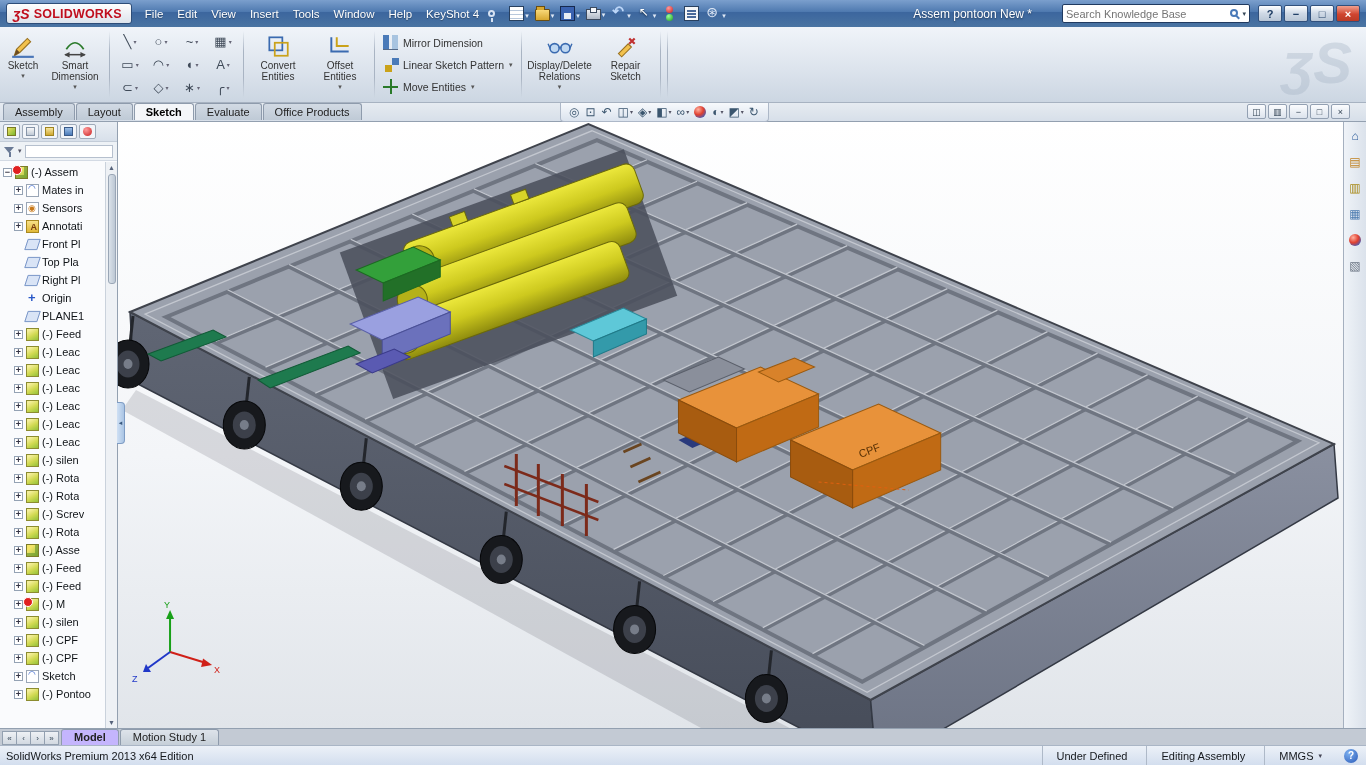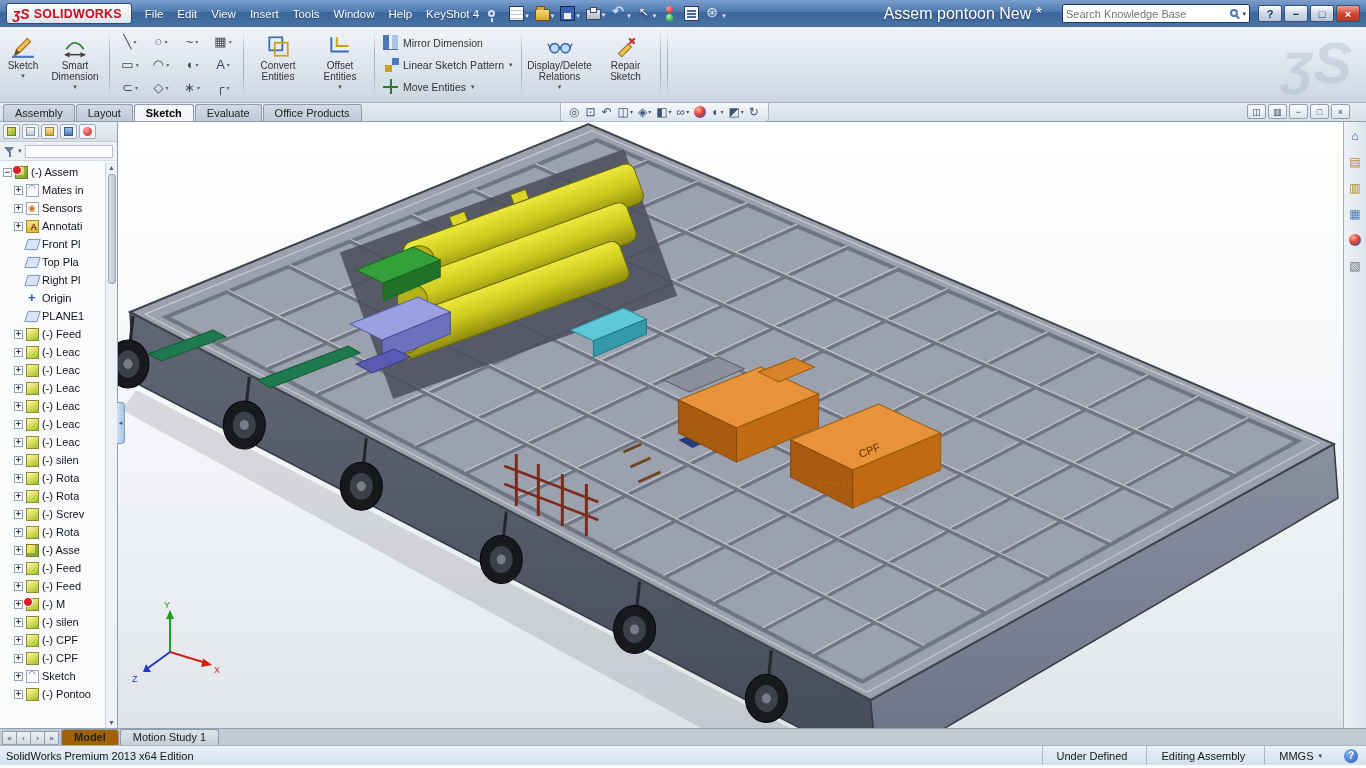--- a/index.html
+++ b/index.html
@@ -26,21 +26,21 @@
   .qi.save::after{content:"";position:absolute;left:3px;top:6px;right:3px;bottom:1px;background:#e8ecf4}
   .qi.print{background:linear-gradient(#e8ebf0,#aeb8c6);border:1px solid #3c4a5e;margin-top:2px;height:11px}
   .qi.print::before{content:"";position:absolute;left:3px;top:-3px;right:3px;height:4px;background:#f6f8fb;border:1px solid #3c4a5e}
   .qi.undo::after{content:"↶";color:#bcd6f8;font-size:14px;font-weight:bold;position:absolute;left:1px;top:-3px}
   .qi.select::after{content:"↖";color:#fff;font-size:12px;position:absolute;left:2px;top:-1px;text-shadow:0 1px 2px #123}
   .qi.rebuild::before{content:"";position:absolute;left:4px;top:0;width:7px;height:7px;border-radius:50%;background:radial-gradient(circle at 35% 30%,#ff9a9a,#cf1d1d)}
   .qi.rebuild::after{content:"";position:absolute;left:4px;bottom:0;width:7px;height:7px;border-radius:50%;background:radial-gradient(circle at 35% 30%,#9aff9a,#1d9f1d)}
   .qi.props{background:#f4f6f8;border:1px solid #28405f}
   .qi.props::after{content:"";position:absolute;left:2px;top:3px;right:2px;height:1.5px;background:#4a6a9a;box-shadow:0 3px 0 #4a6a9a,0 6px 0 #4a6a9a}
   .qi.options::after{content:"⊛";color:#dfe8f5;font-size:14px;position:absolute;left:0;top:-2px}
-  .doc-title{color:#fff;font-size:16px;margin-left:auto;margin-right:20px;text-shadow:0 1px 2px rgba(0,0,0,.45);white-space:nowrap}
+  .doc-title{color:#fff;font-size:12px;margin-left:auto;margin-right:30px;text-shadow:0 1px 2px rgba(0,0,0,.45);white-space:nowrap}
   .search{display:flex;align-items:center;background:#fff;border:1px solid #203a60;border-radius:2px;height:19px;width:188px;padding:0 3px;flex:none}
   .search input{border:none;outline:none;flex:1;min-width:0;font-size:11px;color:#555;font-family:inherit;background:transparent}
   .mag{width:8px;height:8px;border:2px solid #4a7ab8;border-radius:50%;position:relative;margin:0 4px 2px 2px;flex:none}
   .mag::after{content:"";position:absolute;width:5px;height:2px;background:#4a7ab8;transform:rotate(45deg);right:-4px;bottom:-3px}
   .search .dd2{font-size:7px;color:#345}
   .win-controls{display:flex;margin-left:8px;gap:2px;flex:none}
   .wbtn{min-width:24px;height:17px;background:linear-gradient(#fdfeff,#cfd9e6 50%,#b9c6d6);border:1px solid #31507c;border-radius:2px;color:#17365e;font-size:11px;display:flex;align-items:center;justify-content:center;font-weight:bold}
   .wbtn.close{background:linear-gradient(#f2a08e,#cf4530 55%,#b93a26);color:#fff}
 
   
@@ -56,21 +56,21 @@
   .rstack{display:flex;flex-direction:column;justify-content:center;gap:3px;padding:0 5px;flex:none}
   .sbtn{display:flex;align-items:center;gap:5px;font-size:10.5px;color:#333;height:19px;white-space:nowrap}
   .sbtn .sdd{font-size:7px;color:#555}
   .sic{width:15px;height:15px;flex:none;position:relative}
   .sic.mirror{background:linear-gradient(90deg,#4a7ab8 0 42%,transparent 42% 58%,#a8c4e0 58%);border-bottom:1px solid #556a88}
   .sic.linear{width:7px;height:7px;margin:7px 6px 0 2px;background:#caa21a;box-shadow:7px -7px 0 0 #4a7ab8}
   .sic.move{background:linear-gradient(#2a7a2a,#2a7a2a) 50% 0/2px 100% no-repeat,linear-gradient(#2a7a2a,#2a7a2a) 0 50%/100% 2px no-repeat}
   .watermark{position:absolute;right:14px;top:2px;font-size:58px;font-weight:bold;font-style:italic;color:rgba(158,172,192,.33);pointer-events:none}
 
   
-  #tabrow{height:19px;border-bottom:1px solid #93a0b0;background:linear-gradient(#e6ebf1,#d7dfe9);display:flex;align-items:center;padding-left:3px;position:relative;flex:none}
+  #tabrow{height:19px;border-bottom:1px solid #93a0b0;background:linear-gradient(#e6ebf1,#d7dfe9);display:flex;align-items:flex-start;padding-left:3px;position:relative;flex:none}
   .ctabs{display:flex;align-items:flex-end}
   .ctab{font-size:11px;padding:2px 11px 2px;border:1px solid #8e9bac;border-bottom:none;background:linear-gradient(#d2dae4,#bfcad6);margin-right:1px;color:#222;border-radius:3px 3px 0 0;white-space:nowrap}
   .ctab.active{background:#f4f6f9;font-weight:bold;color:#000}
   #hud{position:absolute;left:560px;top:0;height:19px;display:flex;align-items:center;gap:5px;padding:0 8px;background:linear-gradient(rgba(248,250,253,.95),rgba(219,227,238,.9));border:1px solid #adb8c8;border-radius:0 0 4px 4px;border-top:none}
   .hud-btn{display:flex;align-items:center;gap:1px;font-size:12px;color:#3a556e;line-height:1}
   .hud-btn .dd{font-size:6px;color:#556}
   .hg.ball,.tp-g.ballic{width:12px;height:12px;border-radius:50%;background:radial-gradient(circle at 35% 30%,#ffb2a0,#e04030 45%,#3060c8 85%);display:inline-block;font-size:0}
   #docctl{position:absolute;right:16px;top:1px;display:flex;gap:2px}
   .dbtn{width:19px;height:15px;background:linear-gradient(#fbfcfe,#dce3ed);border:1px solid #93a0b2;border-radius:2px;font-size:9px;color:#345;display:flex;align-items:center;justify-content:center}
 
@@ -122,21 +122,21 @@
   .tp-btn{width:19px;height:18px;display:flex;align-items:center;justify-content:center}
   .tp-g{font-size:12px;line-height:1}
   .tp-g.c-blue{color:#2a5a9a}.tp-g.c-gold{color:#c08020}.tp-g.c-gold2{color:#a88a18}.tp-g.c-blue2{color:#4a7ab0}.tp-g.c-gray{color:#6a7482}
 
   
   #bottombar{height:17px;border-top:1px solid #93a0b0;background:#c3cad4;display:flex;align-items:flex-end;padding-left:2px;flex:none}
   .bnav{display:flex;margin-right:3px}
   .bnav span{width:15px;height:14px;background:linear-gradient(#eef1f5,#d2d9e1);border:1px solid #93a0b0;font-size:8px;display:flex;align-items:center;justify-content:center;color:#345;margin-right:-1px}
   .btabs{display:flex;align-items:flex-end}
   .btab{font-size:11px;padding:1px 12px 2px;background:linear-gradient(#dde3ea,#c6cf d8);background:linear-gradient(#dde3ea,#c6cfd8);border:1px solid #8e9bac;border-bottom:none;border-radius:3px 3px 0 0;margin-right:1px;color:#222;white-space:nowrap}
-  .btab.active{background:#a16207;font-weight:bold}
+  .btab.active{background:#c4b5fd;font-weight:bold}
   #statusbar{height:20px;background:linear-gradient(#ecf1f8,#d3deee);border-top:1px solid #aab6c6;display:flex;align-items:center;font-size:11px;color:#15181c;padding:0 0 0 6px;flex:none}
   .sb-left{white-space:nowrap}
   .sb-sp{flex:1}
   .sb-cells{display:flex;height:100%}
   .sb-cell{border-left:1px solid #aeb9c8;padding:0 14px;height:100%;display:flex;align-items:center;gap:5px;white-space:nowrap}
   .sbdd{font-size:7px;color:#445}
   .sb-help{width:14px;height:14px;border-radius:50%;background:radial-gradient(circle at 35% 30%,#7cb0f0,#2a5ab8);color:#fff;font-size:10px;font-weight:bold;display:flex;align-items:center;justify-content:center;margin:0 8px}
 </style>
 </head>
 <body>

